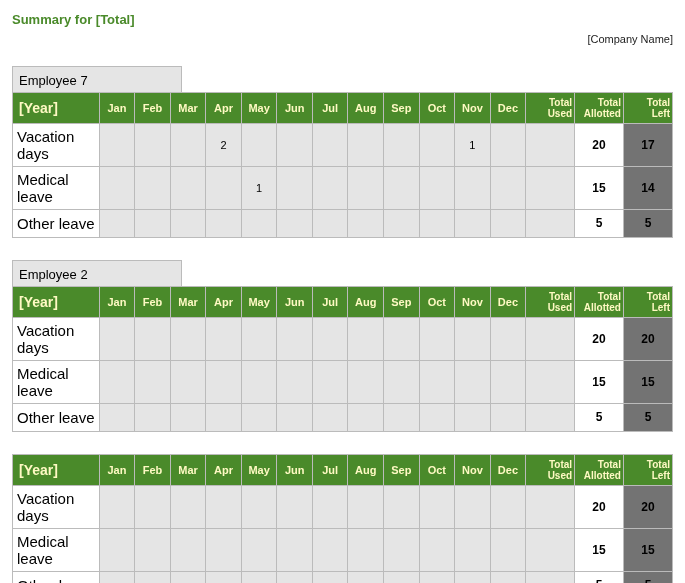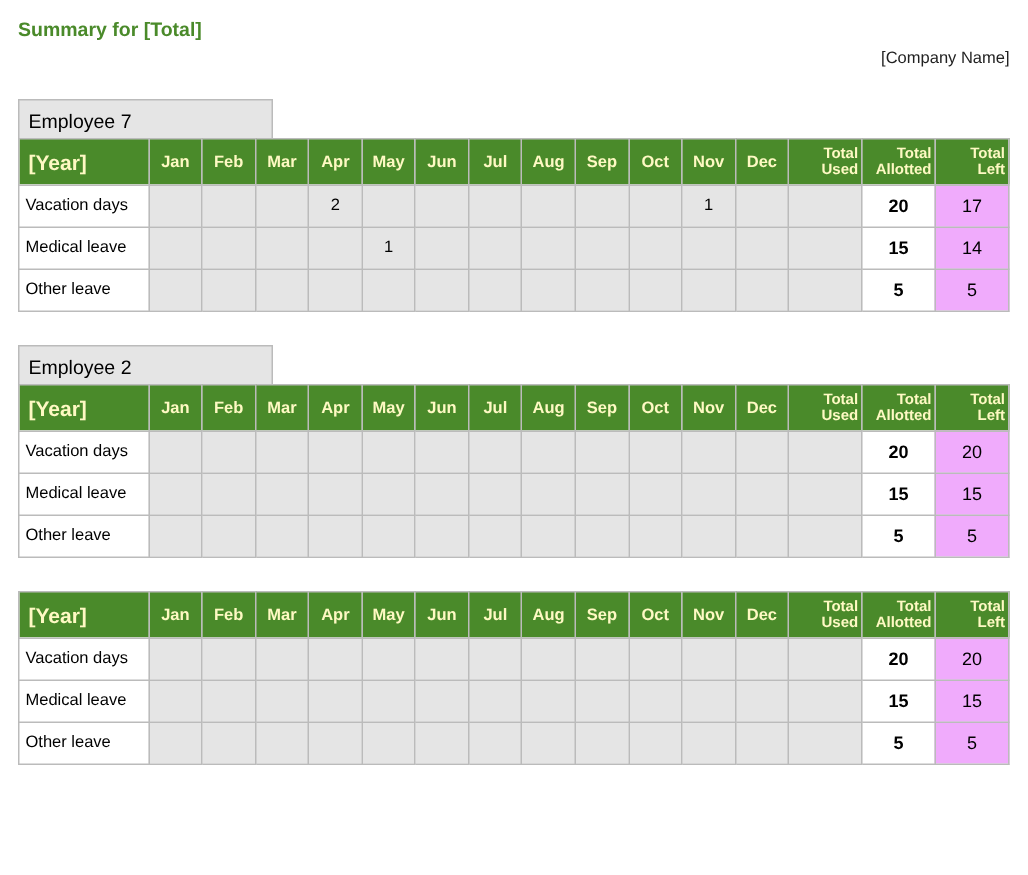--- a/index.html
+++ b/index.html
@@ -60,25 +60,25 @@
     font-weight: bold;
     font-size: 11px;
   }
   th.year-col { width: 78px; text-align: left; padding-left: 6px; font-size: 14px; }
   th.mon { width: 32px; }
   th.tot { width: 44px; font-size: 10px; line-height: 1.1; text-align: right; }
   td.row-label {
     background: #fff;
     text-align: left;
     padding-left: 4px;
-    font-size: 11px;
+    font-size: 15px;
   }
   td.data { background: #e5e5e5; }
   td.allotted { background: #fff; font-weight: bold; font-size: 12px; }
-  td.left { background: #f0abfc; font-weight: normal; font-size: 12px; }
+  td.left { background: #737373; font-weight: bold; font-size: 12px; }
 </style>
 </head>
 <body>
 
 <div class="header-row">
   <div class="summary">Summary for [Total]</div>
 </div>
 <div class="meta">
   <div>[Company Name]</div>
 </div>

